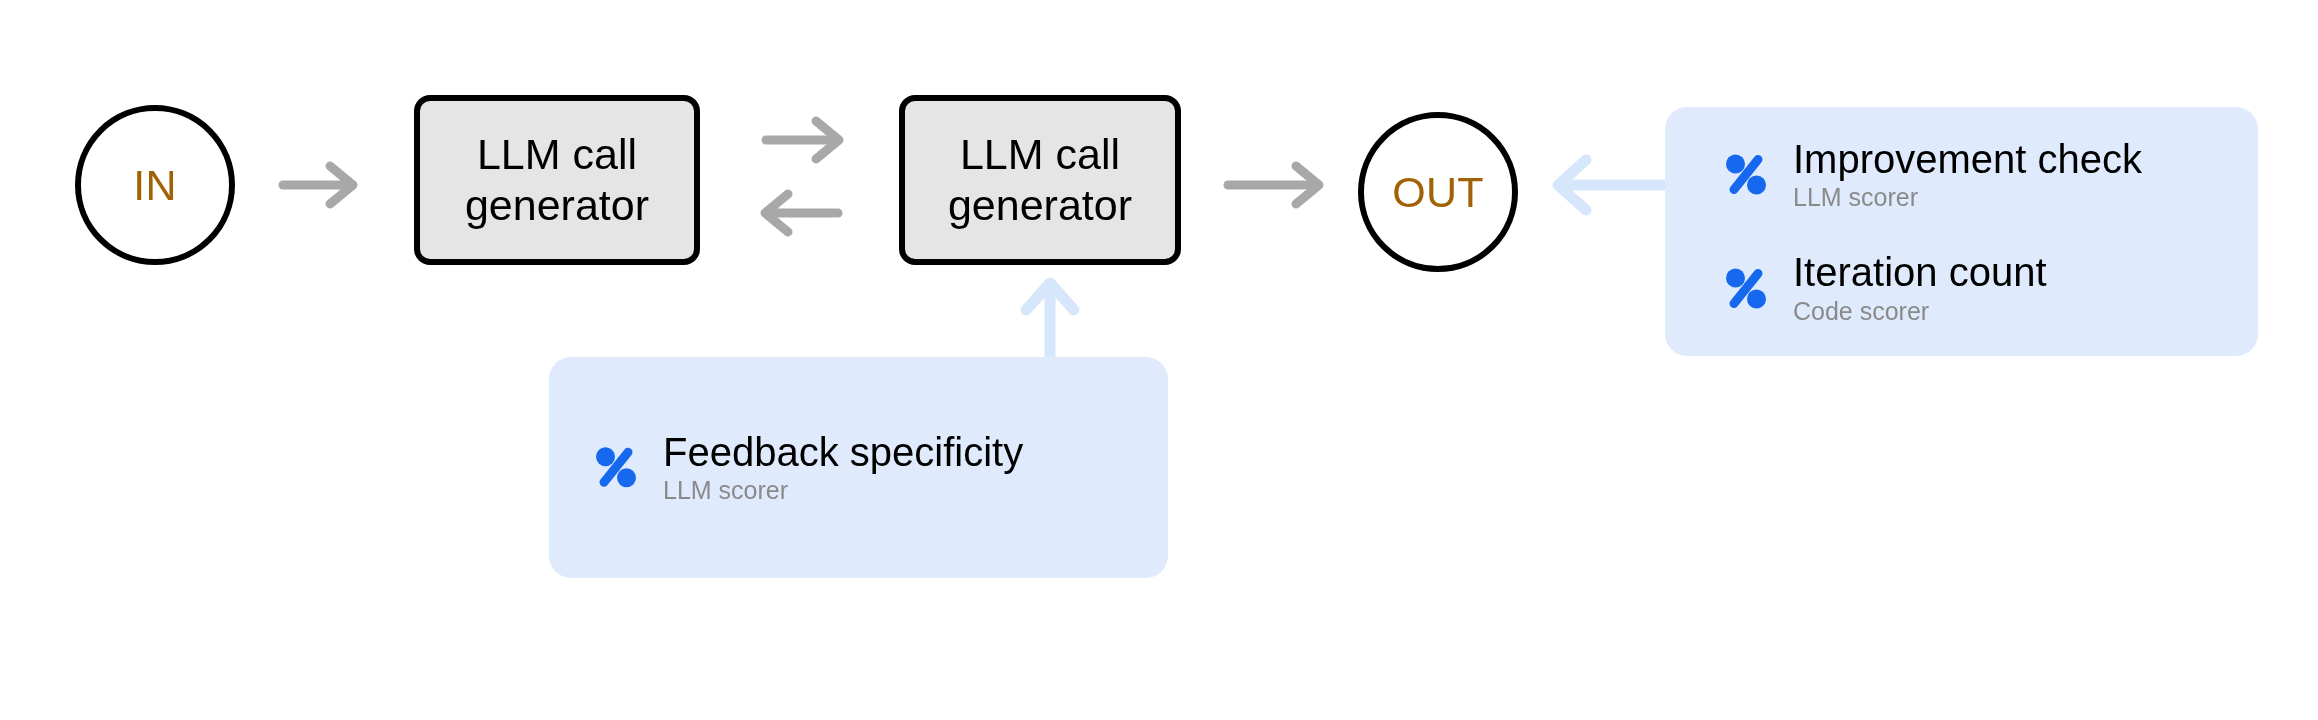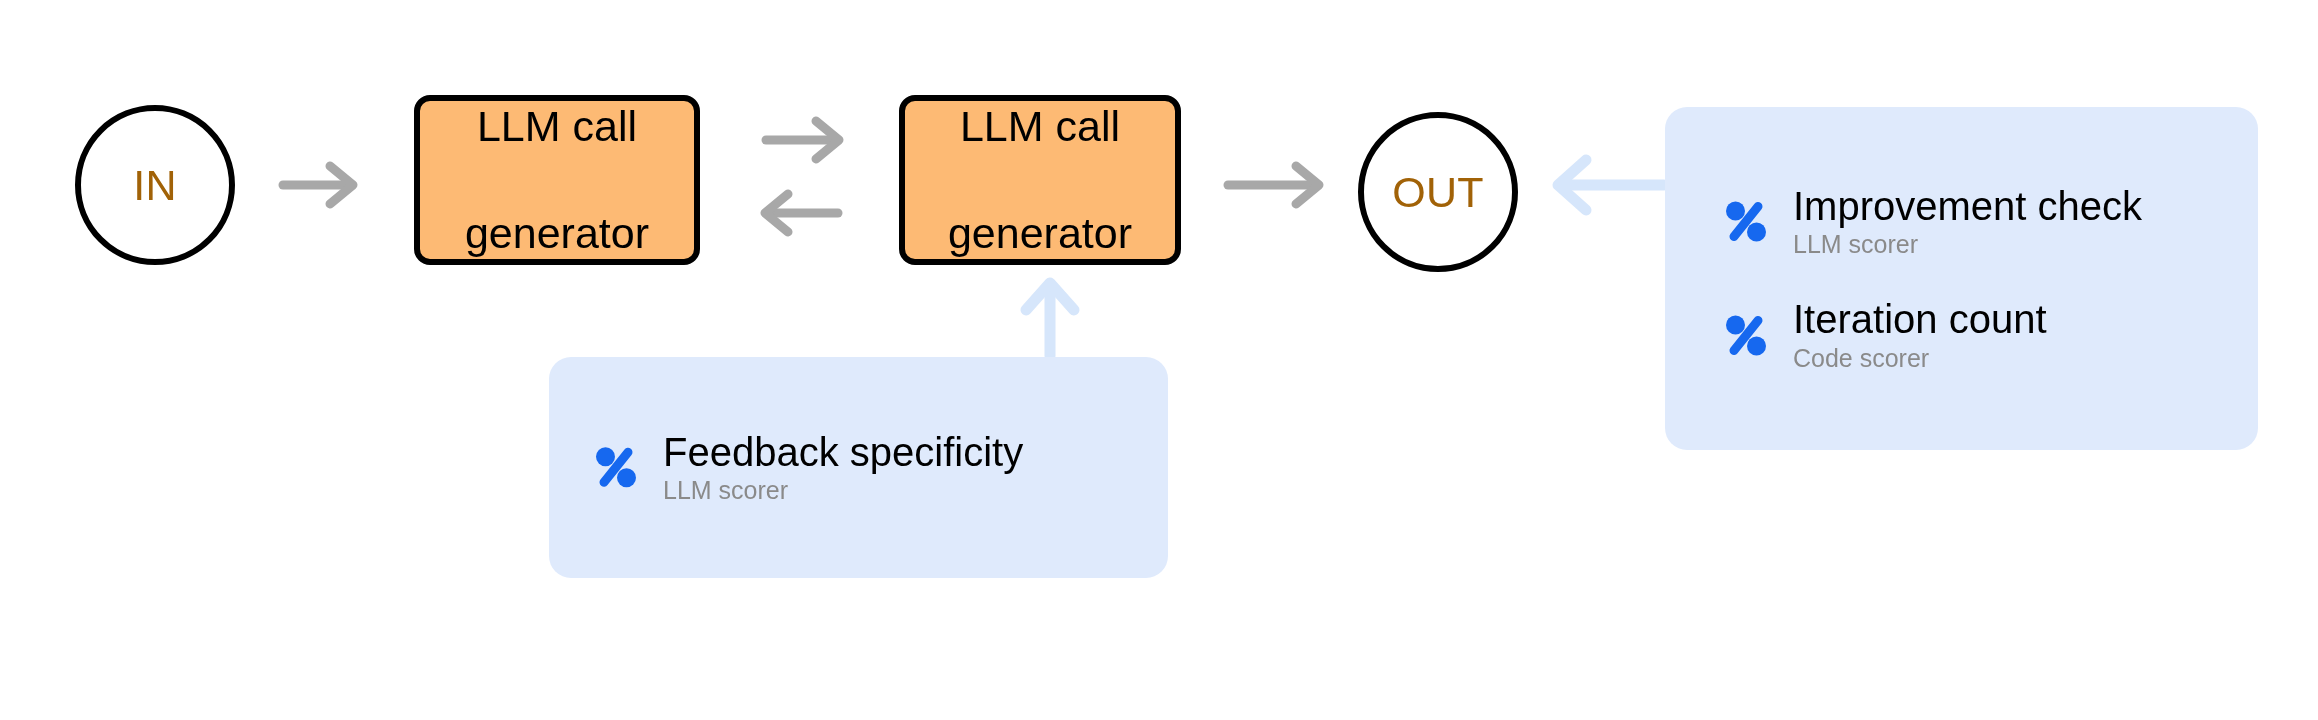--- a/index.html
+++ b/index.html
@@ -48,44 +48,44 @@
   }
   #node-in  { left: 75px;   top: 105px; width: 160px; height: 160px; }
   #node-out { left: 1358px; top: 112px; width: 160px; height: 160px; }
 
   
   .node-box {
     position: absolute;
     box-sizing: border-box;
     border: 6px solid #000000;
     border-radius: 16px;
-    background: #fdba74;
+    background: #e5e5e5;
     display: flex;
     flex-direction: column;
     align-items: center;
-    justify-content: space-between;
+    justify-content: center;
   }
   .node-box .box-line {
     font-size: 43px;
     color: #000000;
     line-height: 1.18;
     white-space: nowrap;
     text-align: center;
   }
   #node-generator { left: 414px; top: 95px;  width: 286px; height: 170px; }
   #node-evaluator { left: 899px; top: 95px;  width: 282px; height: 170px; }
 
   
   .scorer-panel {
     position: absolute;
     box-sizing: border-box;
     background: #dfeafc;
     border-radius: 22px;
   }
-  #panel-right  { left: 1665px; top: 107px; width: 593px; height: 343px; }
+  #panel-right  { left: 1665px; top: 107px; width: 593px; height: 249px; }
   #panel-bottom { left: 549px;  top: 357px; width: 619px; height: 221px; }
 
   .scorer-list {
     position: absolute;
     left: 0; right: 0;
     top: 50%;
     transform: translateY(-50%);
     display: flex;
     flex-direction: column;
     gap: 38px;

